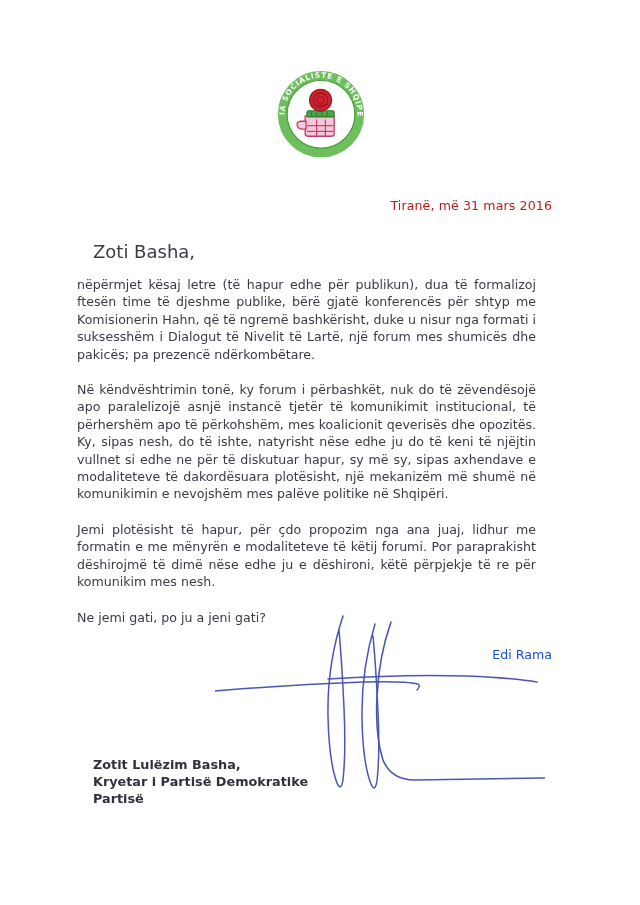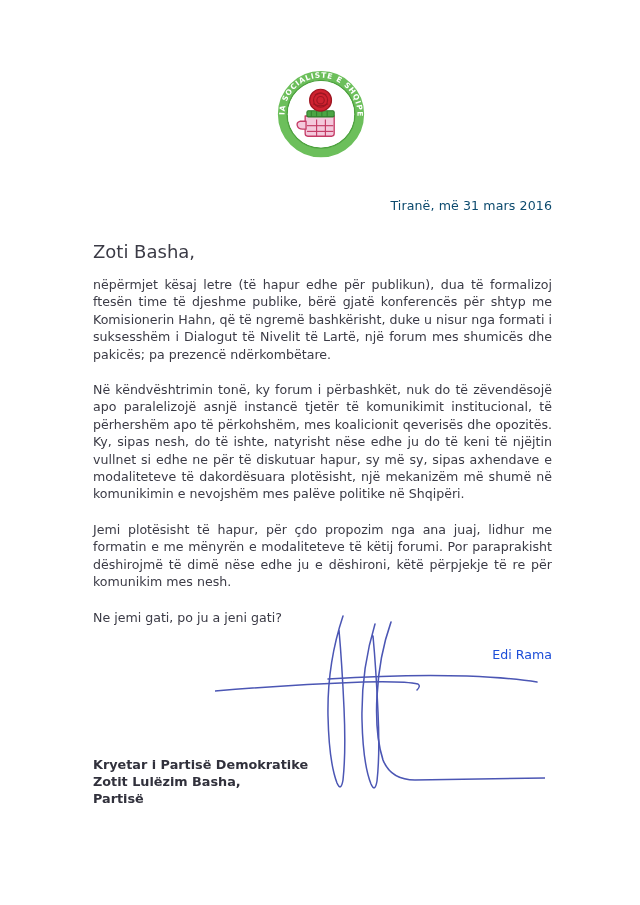--- a/index.html
+++ b/index.html
@@ -29,37 +29,37 @@
   .logo-svg { display: block; width: 88px; height: 92px; }
 
   
   .date-line {
     position: absolute;
     left: 93px;
     top: 198px;
     width: 459px;
     text-align: right;
     font-size: 12.6px;
-    color: #0c4a6e;
+    color: #b91c1c;
     letter-spacing: 0.1px;
   }
 
   
   .salutation {
     position: absolute;
     left: 93px;
     top: 241px;
     font-size: 18px;
     color: #3b3b46;
   }
 
   
   .body-block {
     position: absolute;
-    left: 93px;
+    left: 77px;
     top: 276px;
     width: 459px;
   }
   .para {
     font-size: 12.6px;
     line-height: 17.4px;
     color: #3b3b46;
     text-align: justify;
     text-justify: inter-word;
     margin: 0 0 18px 0;
@@ -175,18 +175,18 @@
         <path d="M176 10 Q164 44 162 84 Q160 124 168 148 Q176 168 200 168 Q252 167 330 166" stroke-width="1.6"></path>
         <path d="M113 67 Q190 62 252 64 Q300 66 322 70" stroke-width="1.5"></path>
         <path d="M0 79 Q70 73 148 70 Q190 69 203 72 Q206 74 202 78" stroke-width="1.5"></path>
       </g>
     </svg>
   </div>
 
   <div class="signer-name">Edi Rama</div>
 
   <div class="recipient">
+    <div>Zotit Lulëzim Basha,</div>
     <div>Kryetar i Partisë Demokratike</div>
-    <div>Zotit Lulëzim Basha,</div>
     <div>Partisë</div>
   </div>
 
 </div>
 
 </body></html>

